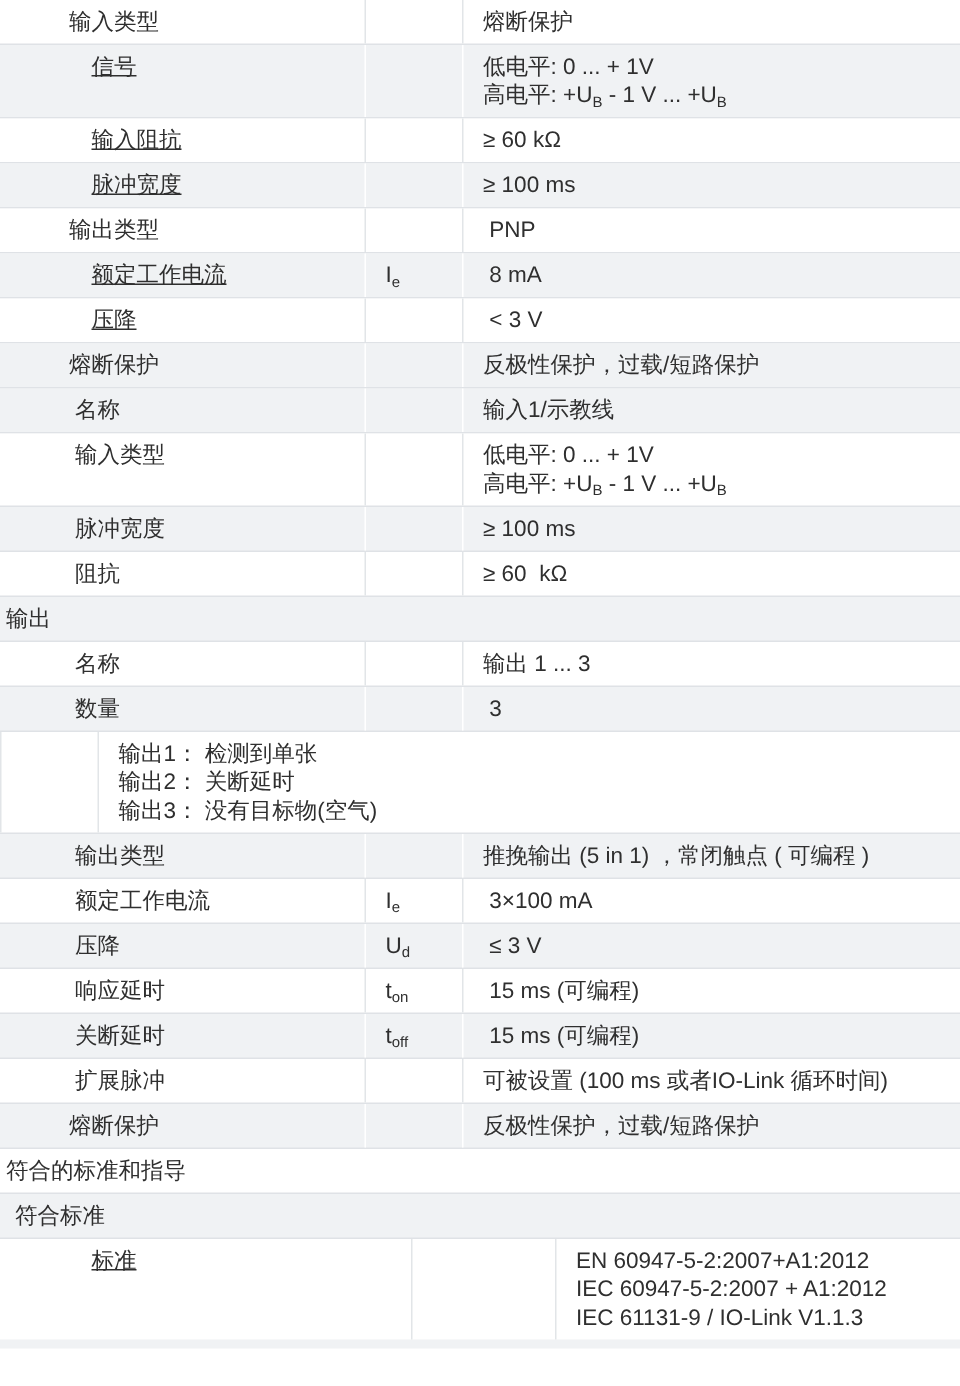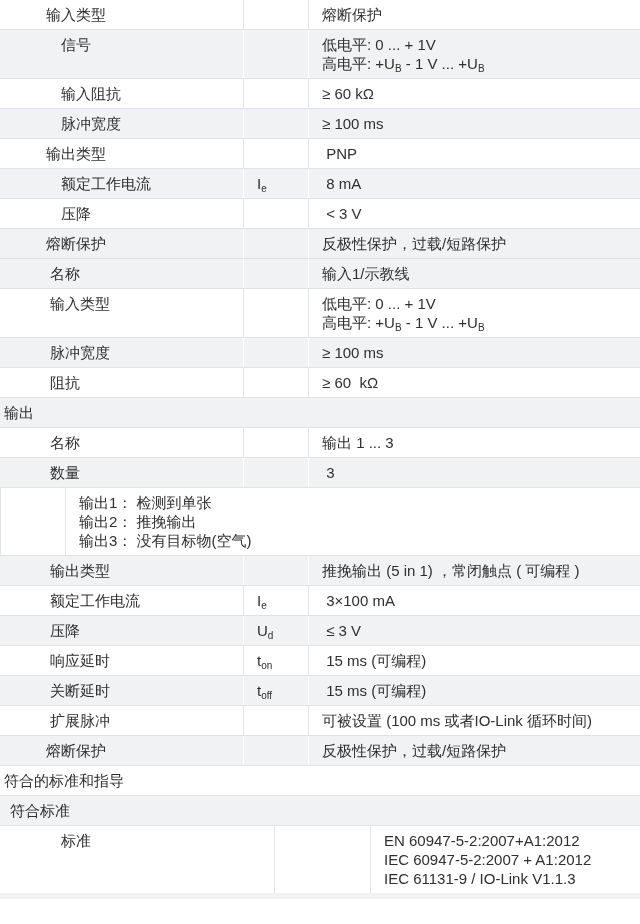--- a/index.html
+++ b/index.html
@@ -30,21 +30,21 @@
   }
   .cell.label{width:207px;flex:0 0 207px;margin-left:36px;}
   .cell.symbol{width:65px;flex:0 0 65px;padding-left:13px;border-left:1px solid var(--divider);}
   .cell.value{flex:1 1 auto;padding-left:13px;border-left:1px solid var(--divider);}
   .row.shaded .cell.symbol,
   .row.shaded .cell.value{border-left-color:#ffffff;}
   .cell.full{width:640px;flex:1 1 auto;}
   .ind-0{padding-left:4px;}
   .ind-1{padding-left:10px;}
   .ind-2{padding-left:14px;}
-  .ind-3{padding-left:25px;}
+  .ind-3{padding-left:25px;text-decoration:underline;}
   .line{white-space:pre-wrap;}
   .sub{font-size:10px;position:relative;top:3px;line-height:0;}
   .sliver{height:6px;border-bottom:none;}
 </style>
 </head>
 <body>
 
 <div class="table">
     <div class="row">
       <div class="cell label ind-1">输入类型</div>
@@ -146,21 +146,21 @@
       <div class="cell label ind-2">数量</div>
       <div class="cell symbol"></div>
       <div class="cell value">
         <div class="line"><span> 3</span></div>
       </div>
     </div>
     <div class="row">
       <div class="cell symbol"></div>
       <div class="cell value">
         <div class="line"><span>输出1： 检测到单张</span></div>
-        <div class="line"><span>输出2： 推挽输出</span></div>
+        <div class="line"><span>输出2： 关断延时</span></div>
         <div class="line"><span>输出3： 没有目标物(空气)</span></div>
       </div>
     </div>
     <div class="row shaded">
       <div class="cell label ind-2">输出类型</div>
       <div class="cell symbol"></div>
       <div class="cell value">
         <div class="line"><span>推挽输出 (5 in 1) ，常闭触点 ( 可编程 )</span></div>
       </div>
     </div>

